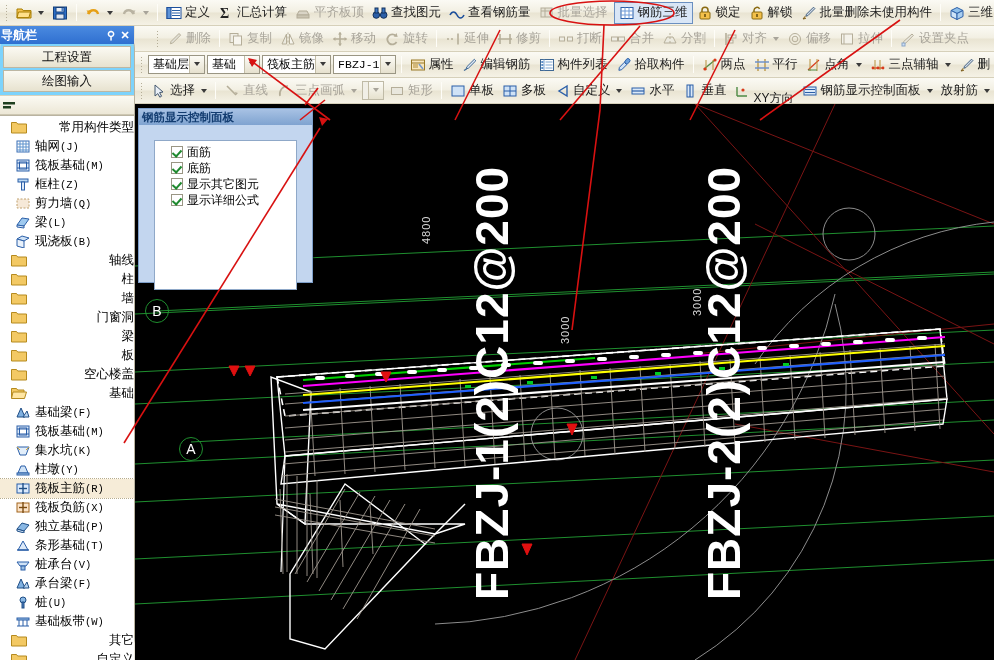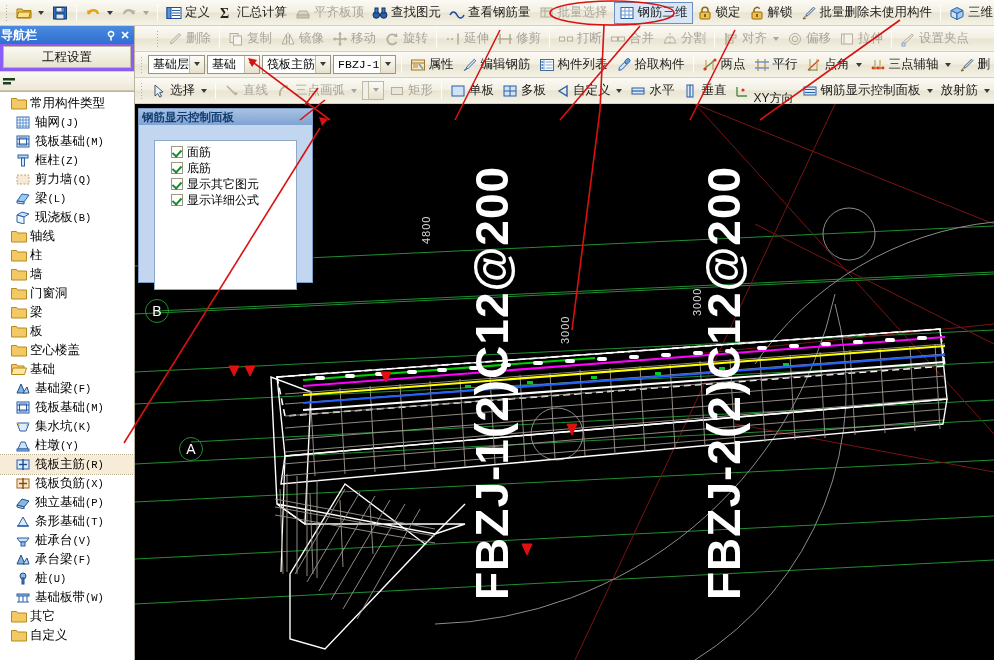--- a/index.html
+++ b/index.html
@@ -78,23 +78,23 @@
     border-left: 1px solid #c3bda7;
     display: flex; align-items: center; justify-content: center;
   }
   .combo.mono .cv { font-family: "Liberation Mono", monospace; font-size: 11.5px; }
   .combo.disabled { background:#f1efe7; border-color:#bfbaa6; }
 
   
   #left {
     position: absolute; left: 0; top: 26px;
     width: 135px; height: 634px;
-    background: #8b5cf6;
+    background: #7dd3fc;
     border-right: 1px solid #b9b3a0;
-    display: flex; flex-direction: column;
+    display: flex; flex-direction: column; border-radius: 23px;
   }
   #navtitle {
     height: 18px; flex: 0 0 18px;
     background: linear-gradient(to bottom,#4a8ae0,#2f6fd0);
     color: #fff; font-size: 12px; font-weight: bold;
     display: flex; align-items: center; padding: 0 2px 0 2px;
   }
   #navtitle .t { flex: 1; margin-left: -1px; }
   #navtitle .b { width: 14px; text-align: center; font-weight: bold; font-size: 11px; }
   .navbtn {
@@ -114,21 +114,21 @@
     flex: 1; background: #fff; margin: 0;
     border-top: 1px solid #b9b3a0;
     overflow: hidden; padding-top: 2px;
     position: relative;
   }
   .node {
     display: flex; align-items: center;
     height: 19px; padding-left: 2px;
     font-size: 12.5px; color: #000; white-space: nowrap;
   }
-  .node.lv1 { padding-left: 11px; }
+  .node.lv1 { padding-left: 11px; justify-content: space-between; }
   .node.lv2 { padding-left: 16px; }
   .node .lbl { margin-left: 3px; }
   .node .sfx { font-family: "Liberation Mono", monospace; font-size: 10.5px; }
   .node.hl { background: #f6ecd8; outline: 1px dotted #b8ad8c; }
   .folder { width: 16px; height: 14px; flex: 0 0 16px; }
 
   
   #canvas {
     position: absolute; left: 135px; top: 104px;
     width: 859px; height: 556px;
@@ -733,20 +733,23 @@
   </div>
 
   <div id="left">
     <div id="navtitle">
       <span class="t">导航栏</span>
       <span class="b">⚲</span>
       <span class="b">✕</span>
     </div>
     <div class="navbtn">
       <span>工程设置</span>
+    </div>
+    <div class="navbtn">
+      <span>绘图输入</span>
     </div>
     <div id="minitb">
       <span class="ic">
           <svg width="16" height="16" viewBox="0 0 16 16">
             <rect x="1" y="5" width="12" height="2.5" fill="#1f3f1f"></rect>
             <rect x="1" y="9" width="8" height="2.5" fill="#1f3f1f"></rect>
           </svg>
         </span>
     </div>
     <div id="tree">

